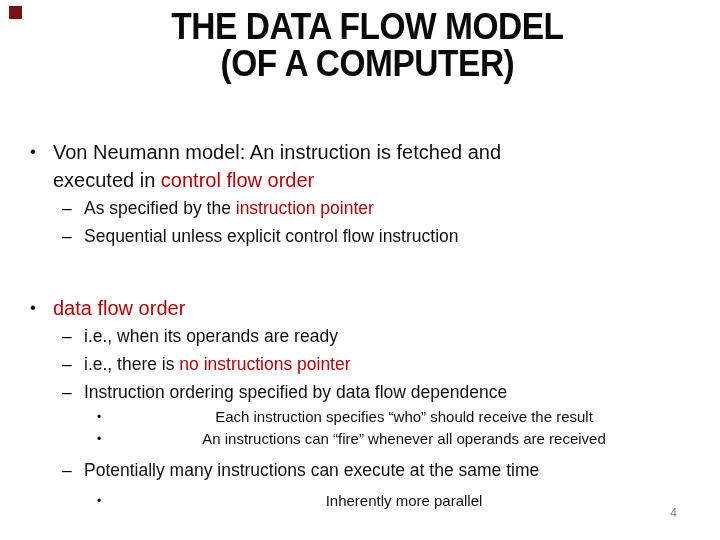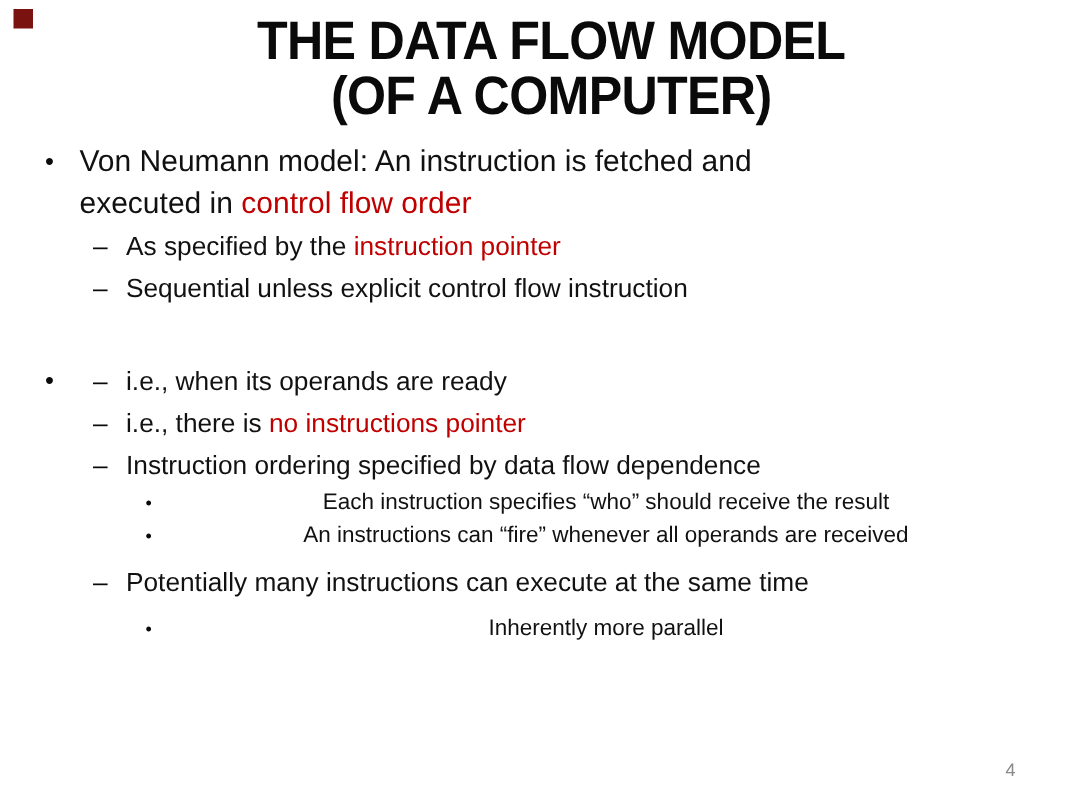--- a/index.html
+++ b/index.html
@@ -38,21 +38,21 @@
     position: absolute;
     left: 28px; right: 24px; top: 94px;
   }
 
   .bullet { position: relative; }
   .bullet .text { display: block; white-space: pre-wrap; }
   .bullet .marker { position: absolute; top: 0; color: #0a0a0a; }
 
   .level-1 { font-size: 20px; line-height: 28px; }
   .level-1 .marker { left: 2px; font-size: 17px; line-height: 28px; }
-  .level-1 .text { padding-left: 25px; }
+  .level-1 .text { padding-left: 25px; margin-top: 44px; }
 
   .level-2 { font-size: 17.5px; line-height: 28px; }
   .level-2 .marker { left: 34px; font-size: 17.5px; line-height: 28px; }
   .level-2 .text { padding-left: 56px; }
 
   .level-3 { font-size: 15px; line-height: 22px; }
   .level-3 .marker { left: 69px; font-size: 12px; line-height: 22px; }
   .level-3 .text { padding-left: 84px; text-align: center; }
 
   .gap-section { margin-top: 34px; }
@@ -88,21 +88,21 @@
       <div class="bullet level-2">
         <span class="marker">–</span>
         <span class="text"><span>As specified by the </span><span class="red">instruction pointer</span></span>
       </div>
       <div class="bullet level-2">
         <span class="marker">–</span>
         <span class="text"><span>Sequential unless explicit control flow instruction</span></span>
       </div>
       <div class="bullet level-1 gap-section">
         <span class="marker">•</span>
-        <span class="text"></span>
+        <span class="text"><span class="red">data flow order</span></span>
       </div>
       <div class="bullet level-2">
         <span class="marker">–</span>
         <span class="text"><span>i.e., when its operands are ready</span></span>
       </div>
       <div class="bullet level-2">
         <span class="marker">–</span>
         <span class="text"><span>i.e., there is </span><span class="red">no instructions pointer</span></span>
       </div>
       <div class="bullet level-2">

